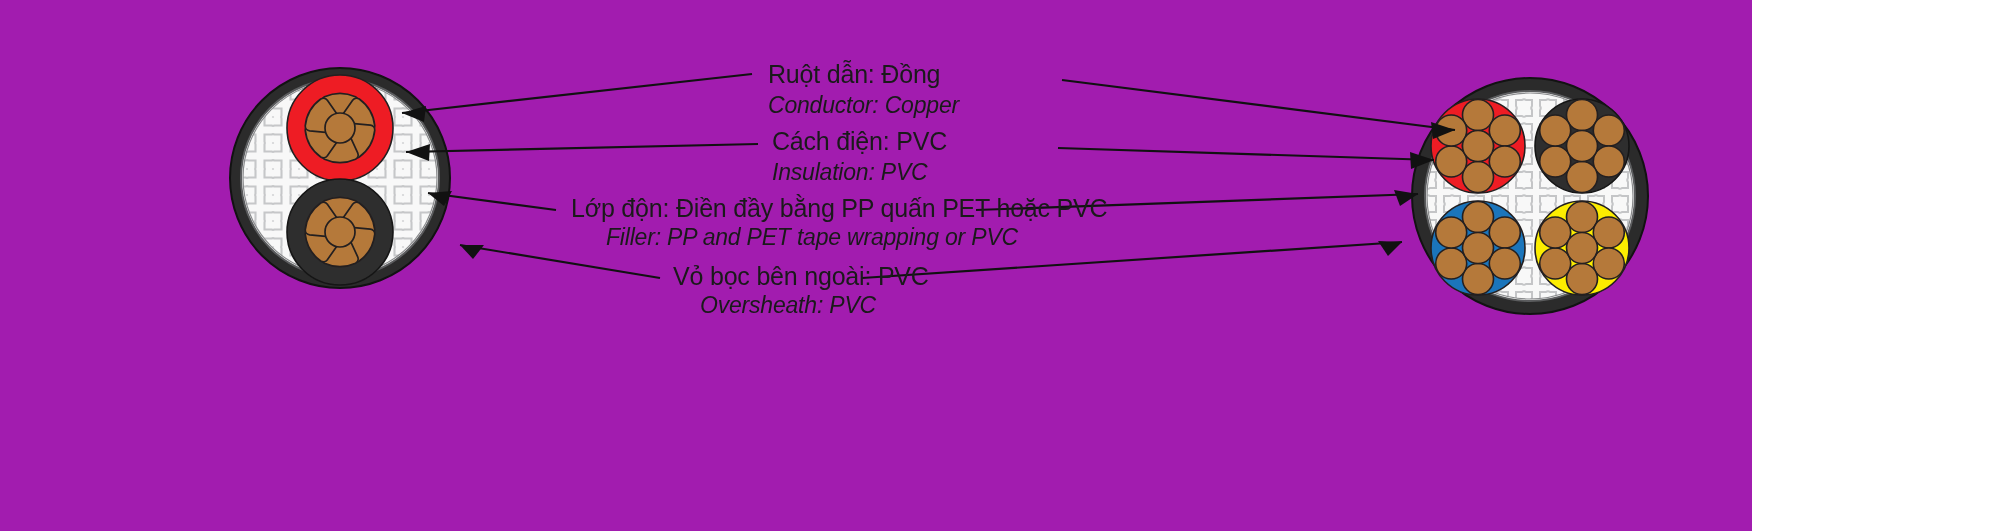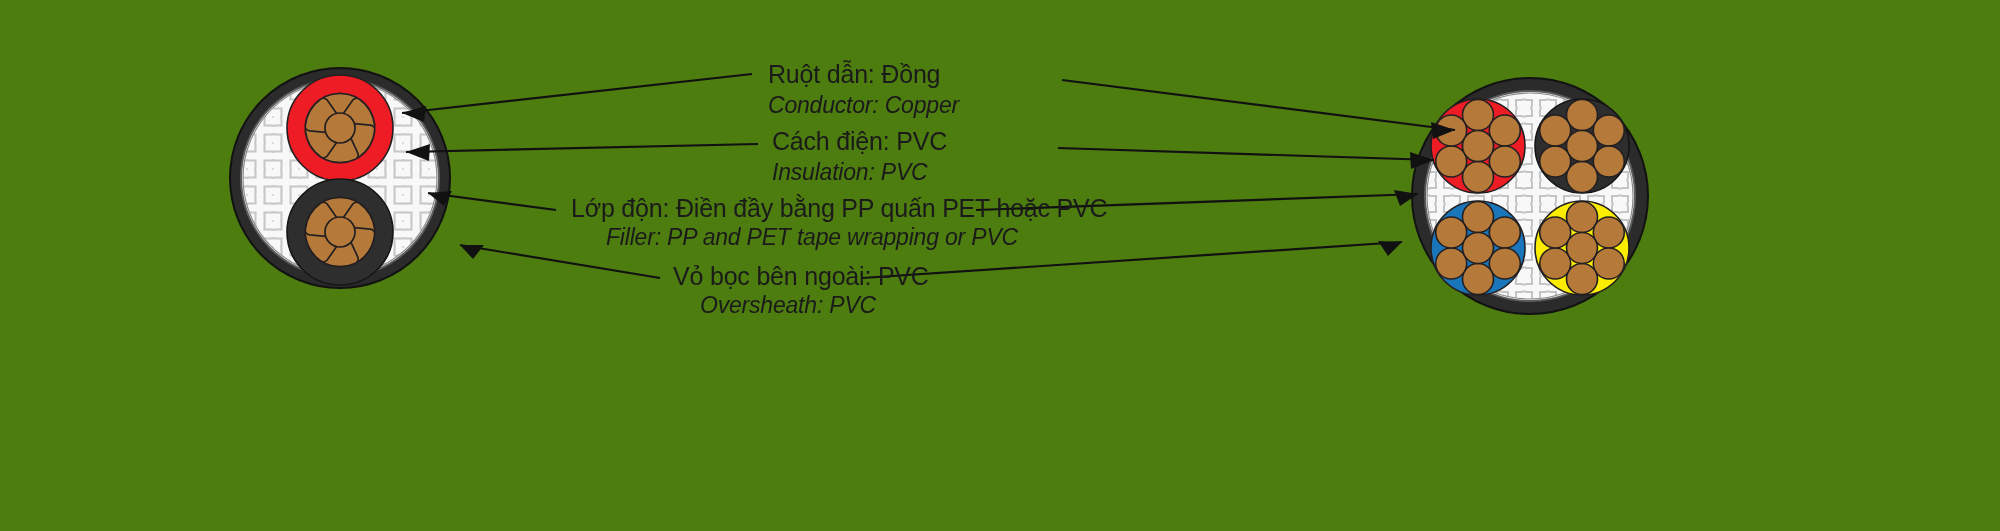--- a/index.html
+++ b/index.html
@@ -7,23 +7,23 @@
     margin: 0;
     padding: 0;
     background: #ffffff;
   }
   body {
     font-family: "Liberation Sans", sans-serif;
     -webkit-font-smoothing: antialiased;
   }
   #stage {
     position: relative;
-    width: 2000px;
+    width: 1752px;
     height: 531px;
-    background: #4d7c0f;
+    background: #a21caf;
     overflow: hidden;
   }
   #diagram {
     position: absolute;
     left: 0;
     top: 0;
     width: 2000px;
     height: 531px;
     display: block;
   }

